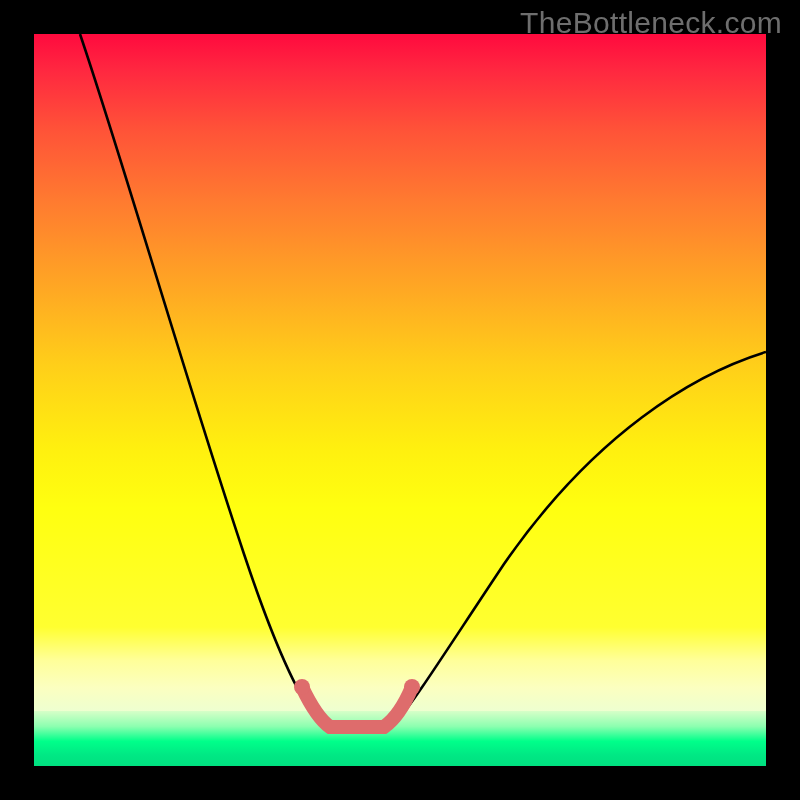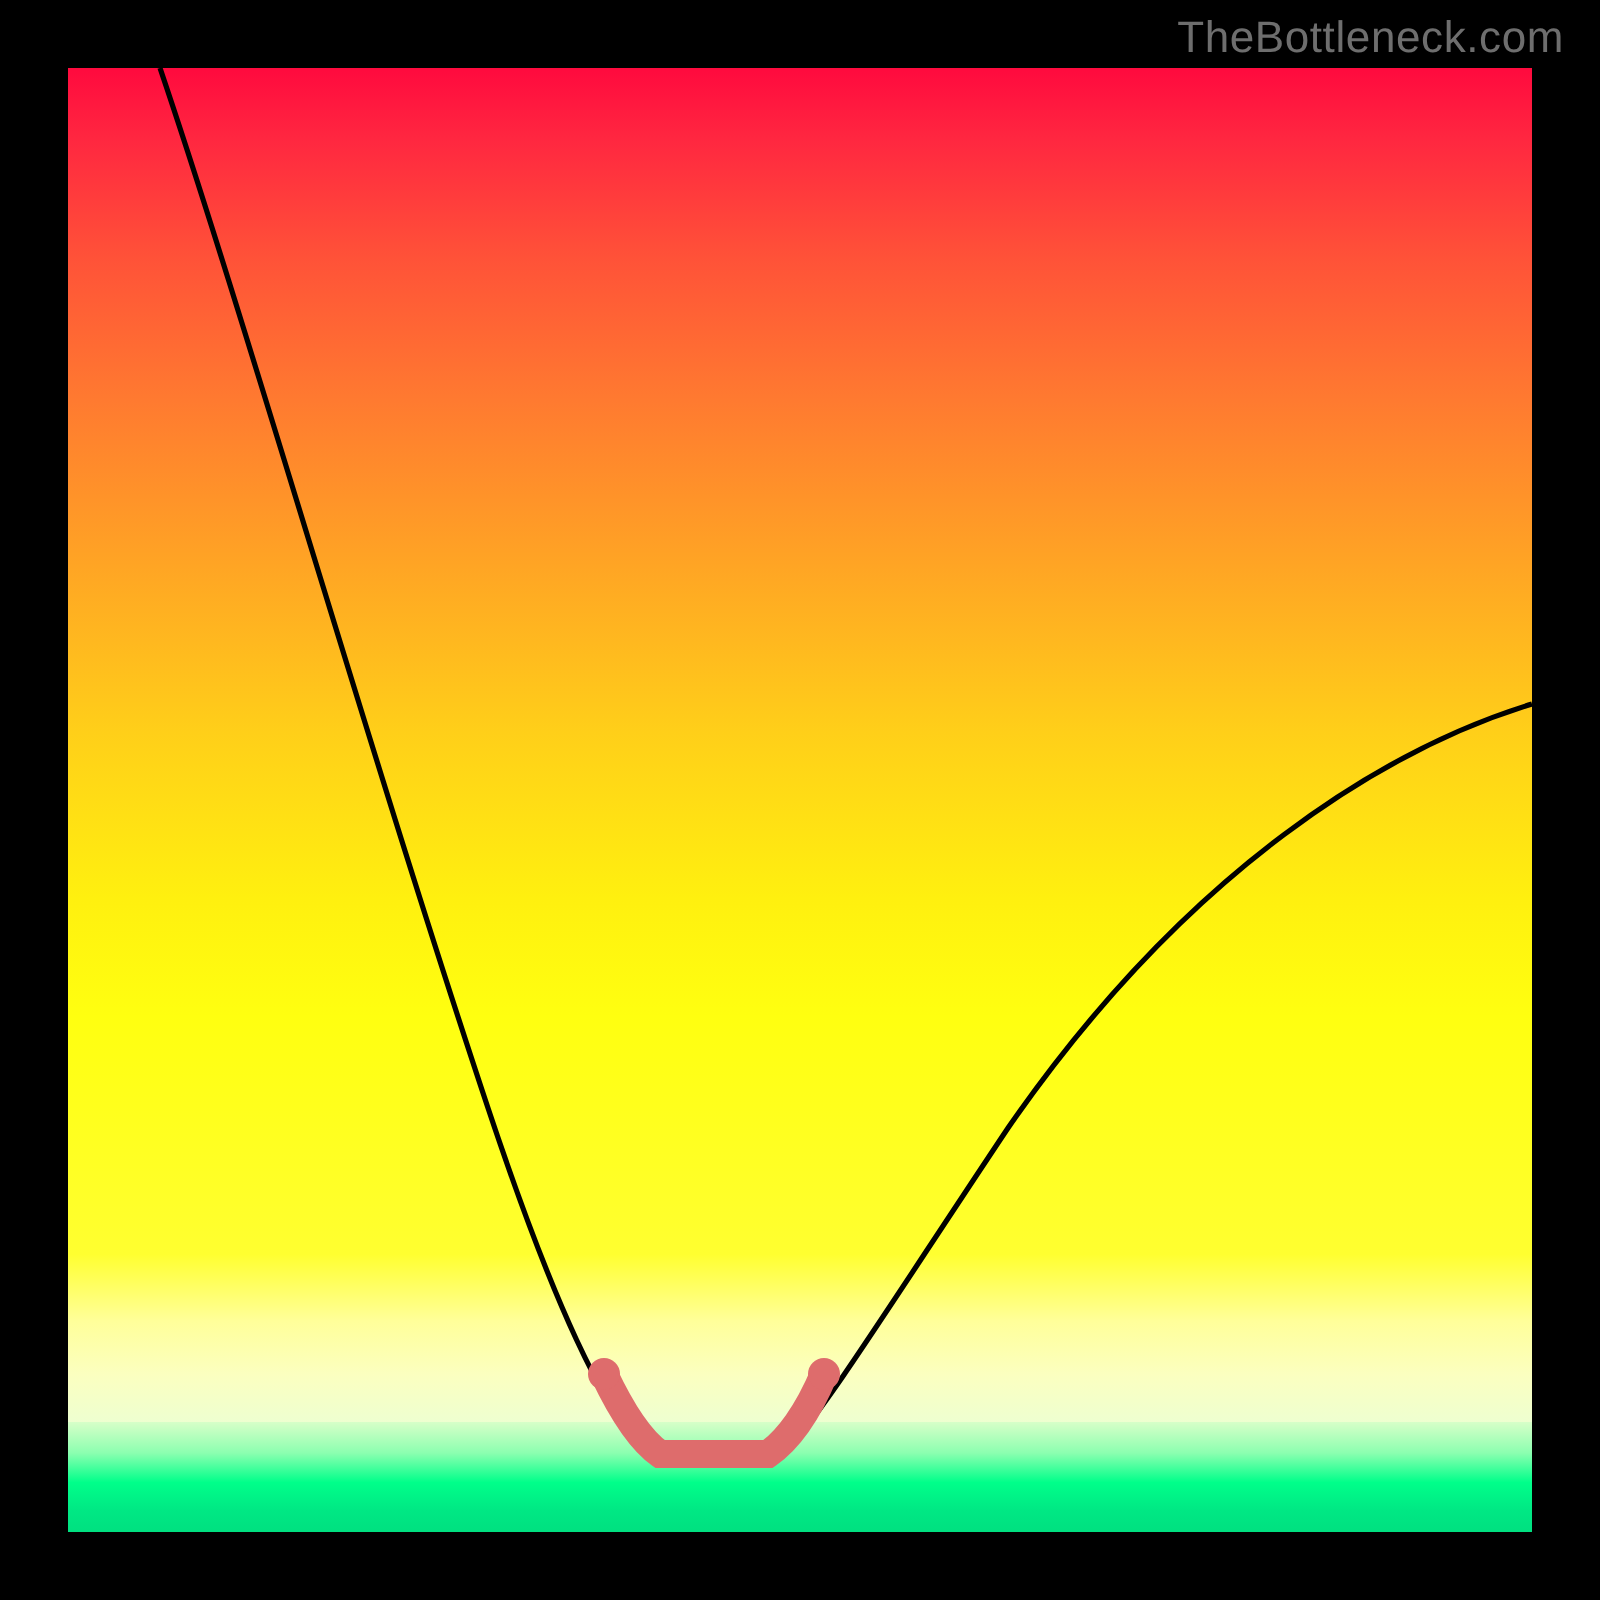--- a/index.html
+++ b/index.html
@@ -65,21 +65,21 @@
     left: 0;
     top: 0;
     width: 100%;
     height: 100%;
   }
   .watermark {
     position: absolute;
     top: 6px;
     right: 18px;
     font-family: Arial, Helvetica, sans-serif;
-    font-size: 22px;
+    font-size: 30px;
     color: #6e6e6e;
     letter-spacing: 0.3px;
     user-select: none;
   }
 </style>
 </head>
 <body>
 
 <div class="watermark">TheBottleneck.com</div>
 

